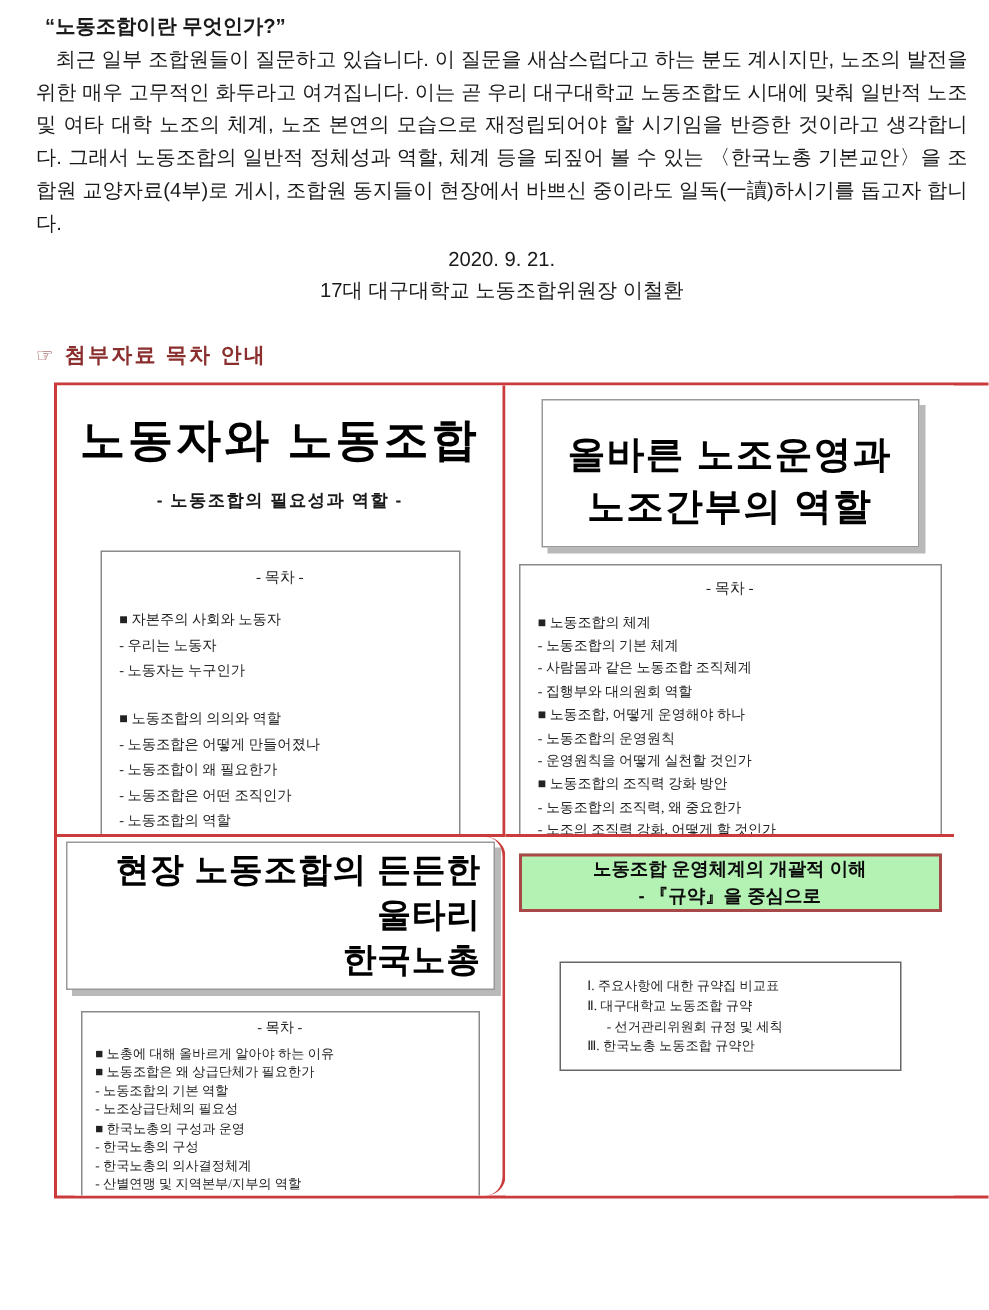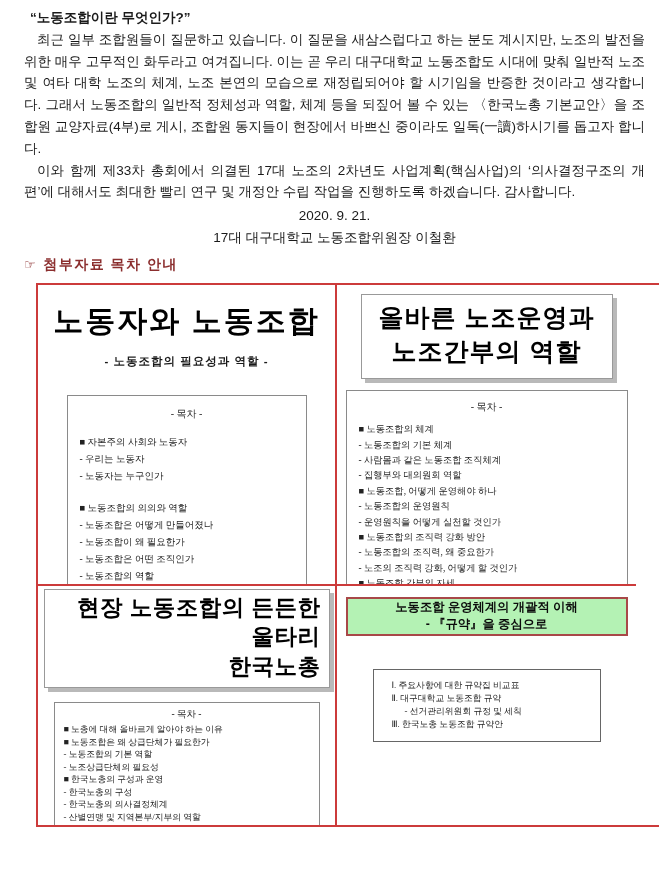--- a/index.html
+++ b/index.html
@@ -16,63 +16,63 @@
   
   .intro { padding: 7px 14px 0 24px; font-size: 13.5px; line-height: 21.8px; }
   .intro p { margin: 0; }
   .q { text-indent: 6px; font-weight: bold; }
   .para { text-align: justify; text-indent: 13px; word-break: break-all; }
   .date-line, .sig-line { text-align: center; }
   .date-line { margin-top: 2px !important; }
 
   
   .attach-heading {
-    margin: 7px 0 0 24px;
+    margin: 23px 0 0 24px;
     color: #8b2e2e;
     font-weight: bold;
     font-size: 14px;
     letter-spacing: 1.5px;
   }
   .attach-heading .hand { margin-right: 6px; font-size: 13px; }
 
   
   .grid {
     margin: 9px 0 0 36px;
     width: 658px;
     border: 2px solid #cc3b3b;
     display: grid;
     grid-template-columns: 299px 299px;
     grid-template-rows: 301px 239px;
     background: #fff;
   }
   .cell { position: relative; overflow: hidden; background: #fff; }
   .cell-tl { border-right: 2px solid #cc3b3b; border-bottom: 2px solid #cc3b3b; }
   .cell-tr { border-bottom: 2px solid #cc3b3b; }
-  .cell-bl { border-right: 2px solid #cc3b3b; }
+  .cell-bl { border-right: 2px solid #cc3b3b; border-radius: 13px; }
 
   
   .tocbox {
     border: 1px solid #8a8a8a;
     font-family: "Liberation Serif", "DejaVu Serif", serif;
     color: #222;
   }
   .toc-title { text-align: center; }
 
   
   .c1-title { margin-top: 16px; text-align: center; font-size: 30px; font-weight: 900; letter-spacing: 2px; color: #000; }
   .c1-sub { margin-top: 12px; text-align: center; font-weight: bold; font-size: 11.5px; letter-spacing: 1px; }
   .t1 { width: 240px; height: 196px; margin: 26px auto 0; padding: 9px 12px; font-size: 9.5px; line-height: 17px; }
   .t1 .toc-title { font-size: 10px; margin-bottom: 12px; }
   .t1 .gap { margin-top: 15px; }
 
   
   .c2-titlebox {
     width: 252px; margin: 9px auto 0;
     border: 1px solid #999; box-shadow: 4px 4px 0 #b9b9b9;
-    padding: 5px 0 9px; text-align: center;
+    padding: 19px 0 9px; text-align: center;
     font-size: 25px; font-weight: 900; line-height: 1.38; letter-spacing: 1px; color: #000;
     background: #fff;
   }
   .t2 { width: 282px; height: 200px; margin: 11px auto 0; padding: 8px 12px; font-size: 9.3px; line-height: 15.4px; }
   .t2 .toc-title { font-size: 10px; margin-bottom: 8px; }
 
   
   .c3-titlebox {
     width: 286px; margin: 3px auto 0;
     border: 1px solid #999; box-shadow: 4px 4px 0 #b9b9b9;
@@ -102,21 +102,20 @@
   .c4-items .indent { padding-left: 13px; }
 </style>
 </head>
 <body>
 
 <div class="page">
 
   <div class="intro">
     <p class="q">“노동조합이란 무엇인가?”</p>
     <p class="para">최근 일부 조합원들이 질문하고 있습니다. 이 질문을 새삼스럽다고 하는 분도 계시지만, 노조의 발전을 위한 매우 고무적인 화두라고 여겨집니다. 이는 곧 우리 대구대학교 노동조합도 시대에 맞춰 일반적 노조 및 여타 대학 노조의 체계, 노조 본연의 모습으로 재정립되어야 할 시기임을 반증한 것이라고 생각합니다. 그래서 노동조합의 일반적 정체성과 역할, 체계 등을 되짚어 볼 수 있는 〈한국노총 기본교안〉을 조합원 교양자료(4부)로 게시, 조합원 동지들이 현장에서 바쁘신 중이라도 일독(一讀)하시기를 돕고자 합니다.</p>
-    <p class="para">이와 함께 제33차 총회에서 의결된 17대 노조의 2차년도 사업계획(핵심사업)의 ‘의사결정구조의 개편’에 대해서도 최대한 빨리 연구 및 개정안 수립 작업을 진행하도록 하겠습니다. 감사합니다.</p>
     <p class="date-line">2020. 9. 21.</p>
     <p class="sig-line">17대 대구대학교 노동조합위원장 이철환</p>
   </div>
 
   <div class="attach-heading">
     <span class="hand">☞</span><span>첨부자료 목차 안내</span>
   </div>
 
   <div class="grid">
 

